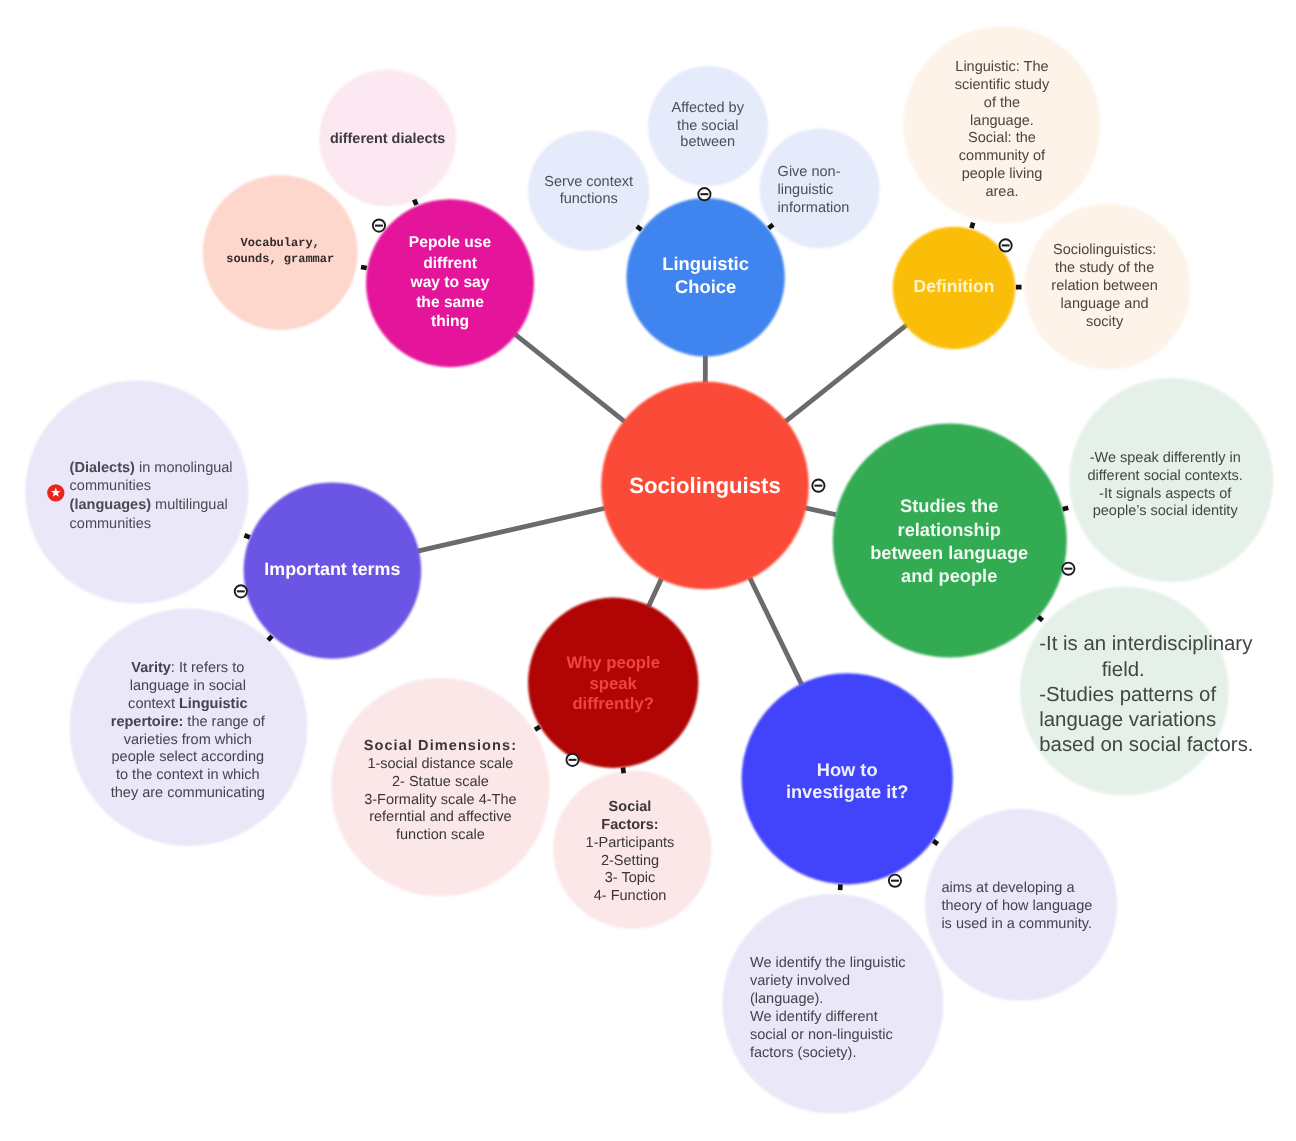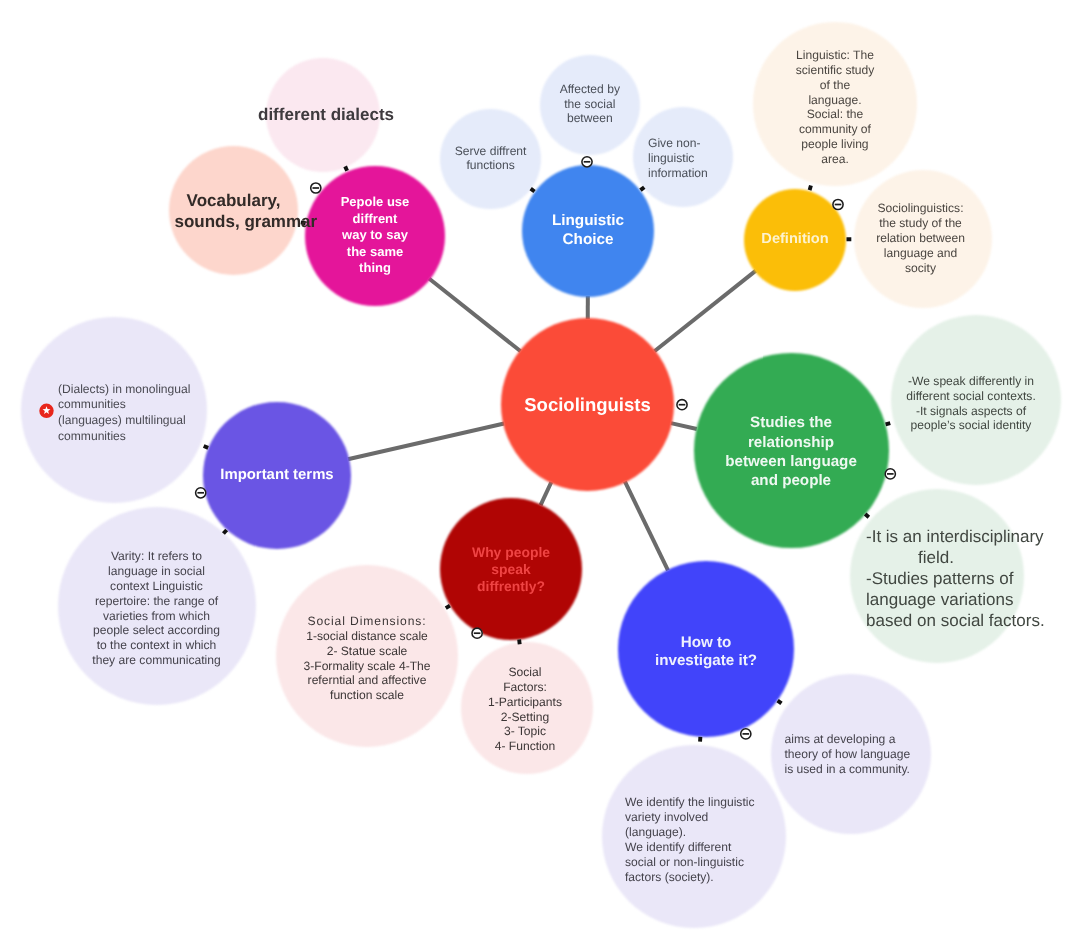--- a/index.html
+++ b/index.html
@@ -9,47 +9,47 @@
   #stage{position:relative;width:1080px;height:951px;background:#fff;}
   svg.layer{position:absolute;left:0;top:0;width:1080px;height:951px;pointer-events:none;}
   #nodes{position:absolute;left:0;top:0;width:1080px;height:951px;}
   .node{position:absolute;border-radius:50%;box-sizing:border-box;
         display:flex;align-items:center;justify-content:center;}
   .node .bg{position:absolute;inset:0;border-radius:50%;filter:blur(0.85px);}
   .node .lbl{position:relative;z-index:1;}
   .node .lbl{width:100%;text-align:center;white-space:pre;-webkit-font-smoothing:antialiased;}
   .node.sat .lbl{font-weight:400;}
   .node.main .lbl{font-weight:700;}
-  .lbl b{font-weight:400;}
+  .lbl b{font-weight:700;}
 </style>
 </head>
 <body>
 <div id="stage">
   <svg class="layer" id="links-layer" viewBox="0 0 1080 951">
       <line x1="520.5823800143547" y1="351.280810458475" x2="429.00369332174887" y2="278.4488196300026" stroke="#6b6b6b" stroke-width="4" stroke-linecap="butt"></line>
       <line x1="587.7463966713611" y1="319.00035503769425" x2="587.8126808931173" y2="295.9997300883026" stroke="#6b6b6b" stroke-width="4" stroke-linecap="butt"></line>
       <line x1="654.4213166923261" y1="351.28545901574074" x2="755.8647270805111" y2="270.6196146106779" stroke="#6b6b6b" stroke-width="4" stroke-linecap="butt"></line>
       <line x1="670.939804040697" y1="423.1560741221214" x2="696.8252504102076" y2="428.94372920719627" stroke="#6b6b6b" stroke-width="4" stroke-linecap="butt"></line>
       <line x1="504.15126400482313" y1="423.5588091969648" x2="347.8707965713375" y2="459.29443943135277" stroke="#6b6b6b" stroke-width="4" stroke-linecap="butt"></line>
       <line x1="551.3562257262029" y1="481.98469256082" x2="540.59139414229" y2="505.06224000868536" stroke="#6b6b6b" stroke-width="4" stroke-linecap="butt"></line>
       <line x1="624.8392624791734" y1="481.41572971448295" x2="668.0056627404903" y2="570.3348715185963" stroke="#6b6b6b" stroke-width="4" stroke-linecap="butt"></line>
     </svg>
   <div id="nodes">
       <div class="node sat" style="left: 266px; top: 58px; width: 114px; height: 114px; color: rgb(62, 58, 62);">
         <div class="bg" style="background: rgb(251, 232, 240);"></div>
-        <div class="lbl" style="font-size: 17px; line-height: 1.24; width: 130px; font-weight: 700;">different dialects</div>
+        <div class="lbl" style="font-size: 12px; line-height: 1.24; width: 130px; font-weight: 700;">different dialects</div>
       </div>
       <div class="node sat" style="left: 169px; top: 146.1px; width: 129px; height: 129px; color: rgb(51, 43, 40);">
         <div class="bg" style="background: rgb(253, 214, 204);"></div>
-        <div class="lbl" style="font-size: 17px; line-height: 1.24; width: 118px; font-weight: 700;">Vocabulary,
+        <div class="lbl" style="font-size: 10px; line-height: 1.24; width: 118px; font-weight: 700; font-family: Liberation Mono, monospace;">Vocabulary,
 sounds, grammar</div>
       </div>
       <div class="node sat" style="left: 440.3px; top: 108.7px; width: 100.6px; height: 100.6px; color: rgb(74, 79, 88);">
         <div class="bg" style="background: rgb(229, 235, 250);"></div>
-        <div class="lbl" style="font-size: 12.1px; line-height: 1.24; width: 92px; margin-top: -1px;">Serve diffrent
+        <div class="lbl" style="font-size: 12.1px; line-height: 1.24; width: 92px; margin-top: -1px;">Serve context
 functions</div>
       </div>
       <div class="node sat" style="left: 539.8px; top: 55px; width: 100px; height: 100px; color: rgb(74, 79, 88);">
         <div class="bg" style="background: rgb(229, 235, 250);"></div>
         <div class="lbl" style="font-size: 12.1px; line-height: 1.24; width: 80px; margin-top: -2px;">Affected by
 the social
 between</div>
       </div>
       <div class="node sat" style="left: 633px; top: 107px; width: 100px; height: 100px; color: rgb(74, 79, 88);">
         <div class="bg" style="background: rgb(229, 235, 250);"></div>

